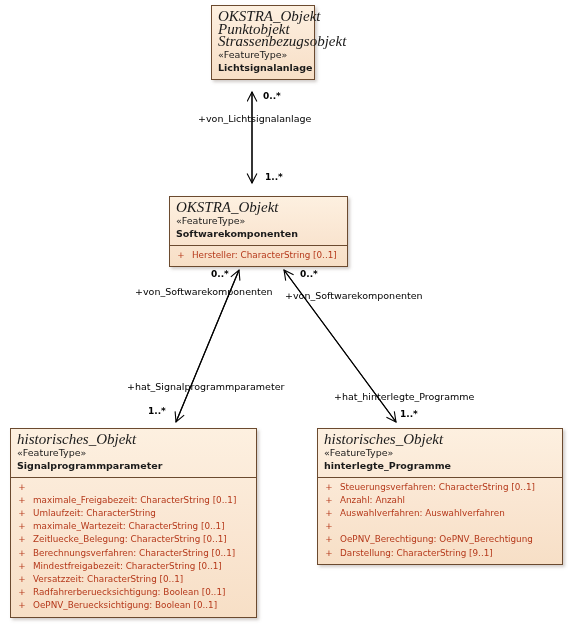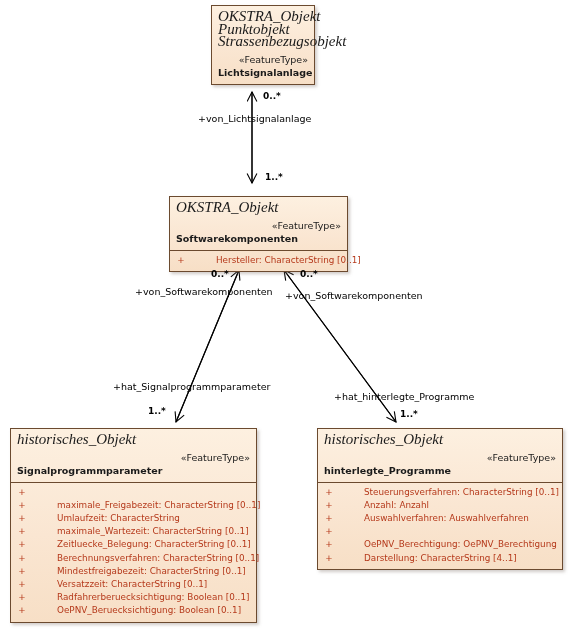--- a/index.html
+++ b/index.html
@@ -35,25 +35,24 @@
   .qualified-names {
     text-align: left;
     font-style: italic;
     font-size: 15px;
     color: #1a1a1a;
     line-height: 12.5px;
     white-space: nowrap;
     font-family: Liberation Serif, serif;
   }
   .stereotype {
-    text-align: right;
+    text-align: left;
     font-size: 9.5px;
     color: #1a1a1a;
     line-height: 13px;
-    margin-top: 5px;
   }
   .class-name {
     text-align: left;
     font-size: 9.5px;
     font-weight: bold;
     color: #1a1a1a;
     line-height: 13px;
     white-space: nowrap;
   }
   .uml-attr-compartment {
@@ -69,21 +68,20 @@
     white-space: nowrap;
   }
   .attr-vis {
     width: 22px;
     text-align: center;
     flex: 0 0 22px;
     color: #b5391b;
   }
   .attr-text {
     color: #b5391b;
-    margin-left: 24px;
   }
   
   .edge-label {
     position: absolute;
     font-size: 9.5px;
     color: #000000;
     white-space: nowrap;
     line-height: 11px;
     z-index: 6;
   }
@@ -227,32 +225,32 @@
       </div>
       <div class="attr-row">
         <span class="attr-vis">+</span>
       </div>
       <div class="attr-row">
         <span class="attr-vis">+</span>
         <span class="attr-text">OePNV_Berechtigung: OePNV_Berechtigung</span>
       </div>
       <div class="attr-row">
         <span class="attr-vis">+</span>
-        <span class="attr-text">Darstellung: CharacterString [4..1]</span>
+        <span class="attr-text">Darstellung: CharacterString [9..1]</span>
       </div>
     </div>
   </div>
 
   <div class="mult-label" style="left:263px; top:91px;">0..*</div>
   <div class="edge-label" style="left:198px; top:113px;">+von_Lichtsignalanlage</div>
   <div class="mult-label" style="left:265px; top:172px;">1..*</div>
 
   <div class="mult-label" style="left:211px; top:269px;">0..*</div>
   <div class="edge-label" style="left:135px; top:286px;">+von_Softwarekomponenten</div>
-  <div class="edge-label" style="left:113px; top:381px;">+hat_Signalprogrammparameter</div>
+  <div class="edge-label" style="left:127px; top:381px;">+hat_Signalprogrammparameter</div>
   <div class="mult-label" style="left:148px; top:406px;">1..*</div>
 
   <div class="mult-label" style="left:300px; top:269px;">0..*</div>
   <div class="edge-label" style="left:285px; top:290px;">+von_Softwarekomponenten</div>
   <div class="edge-label" style="left:334px; top:391px;">+hat_hinterlegte_Programme</div>
   <div class="mult-label" style="left:400px; top:409px;">1..*</div>
 
 </div>
 
 </body></html>

